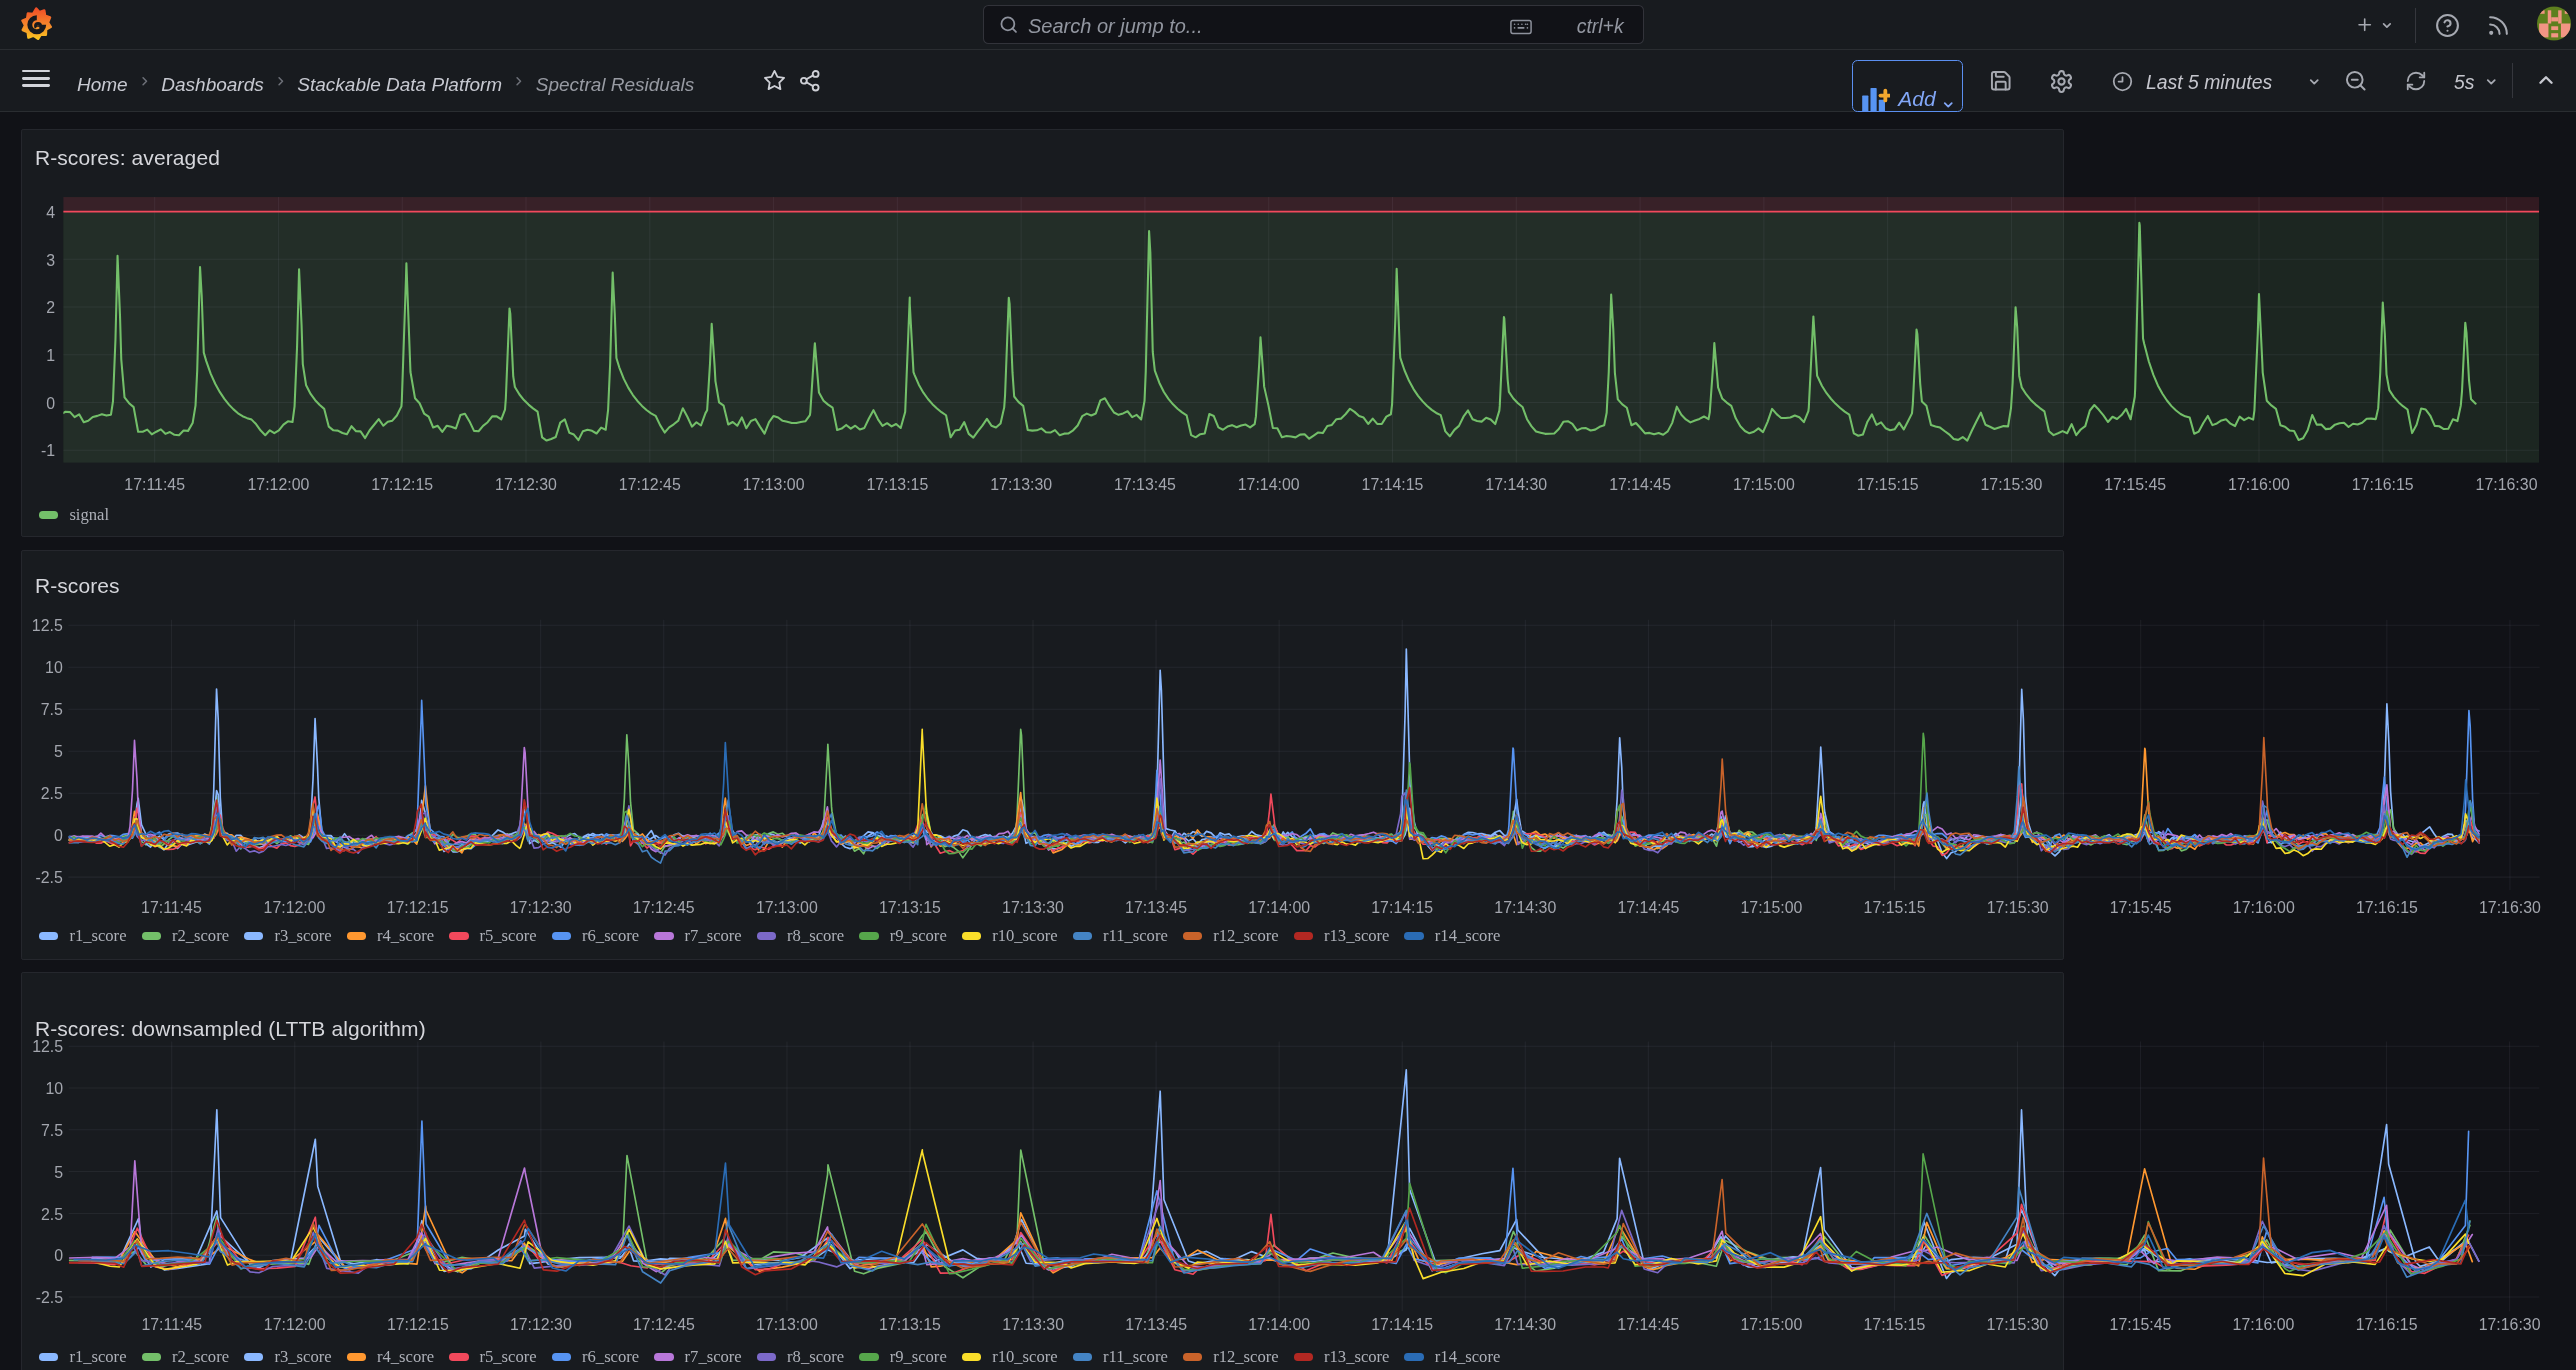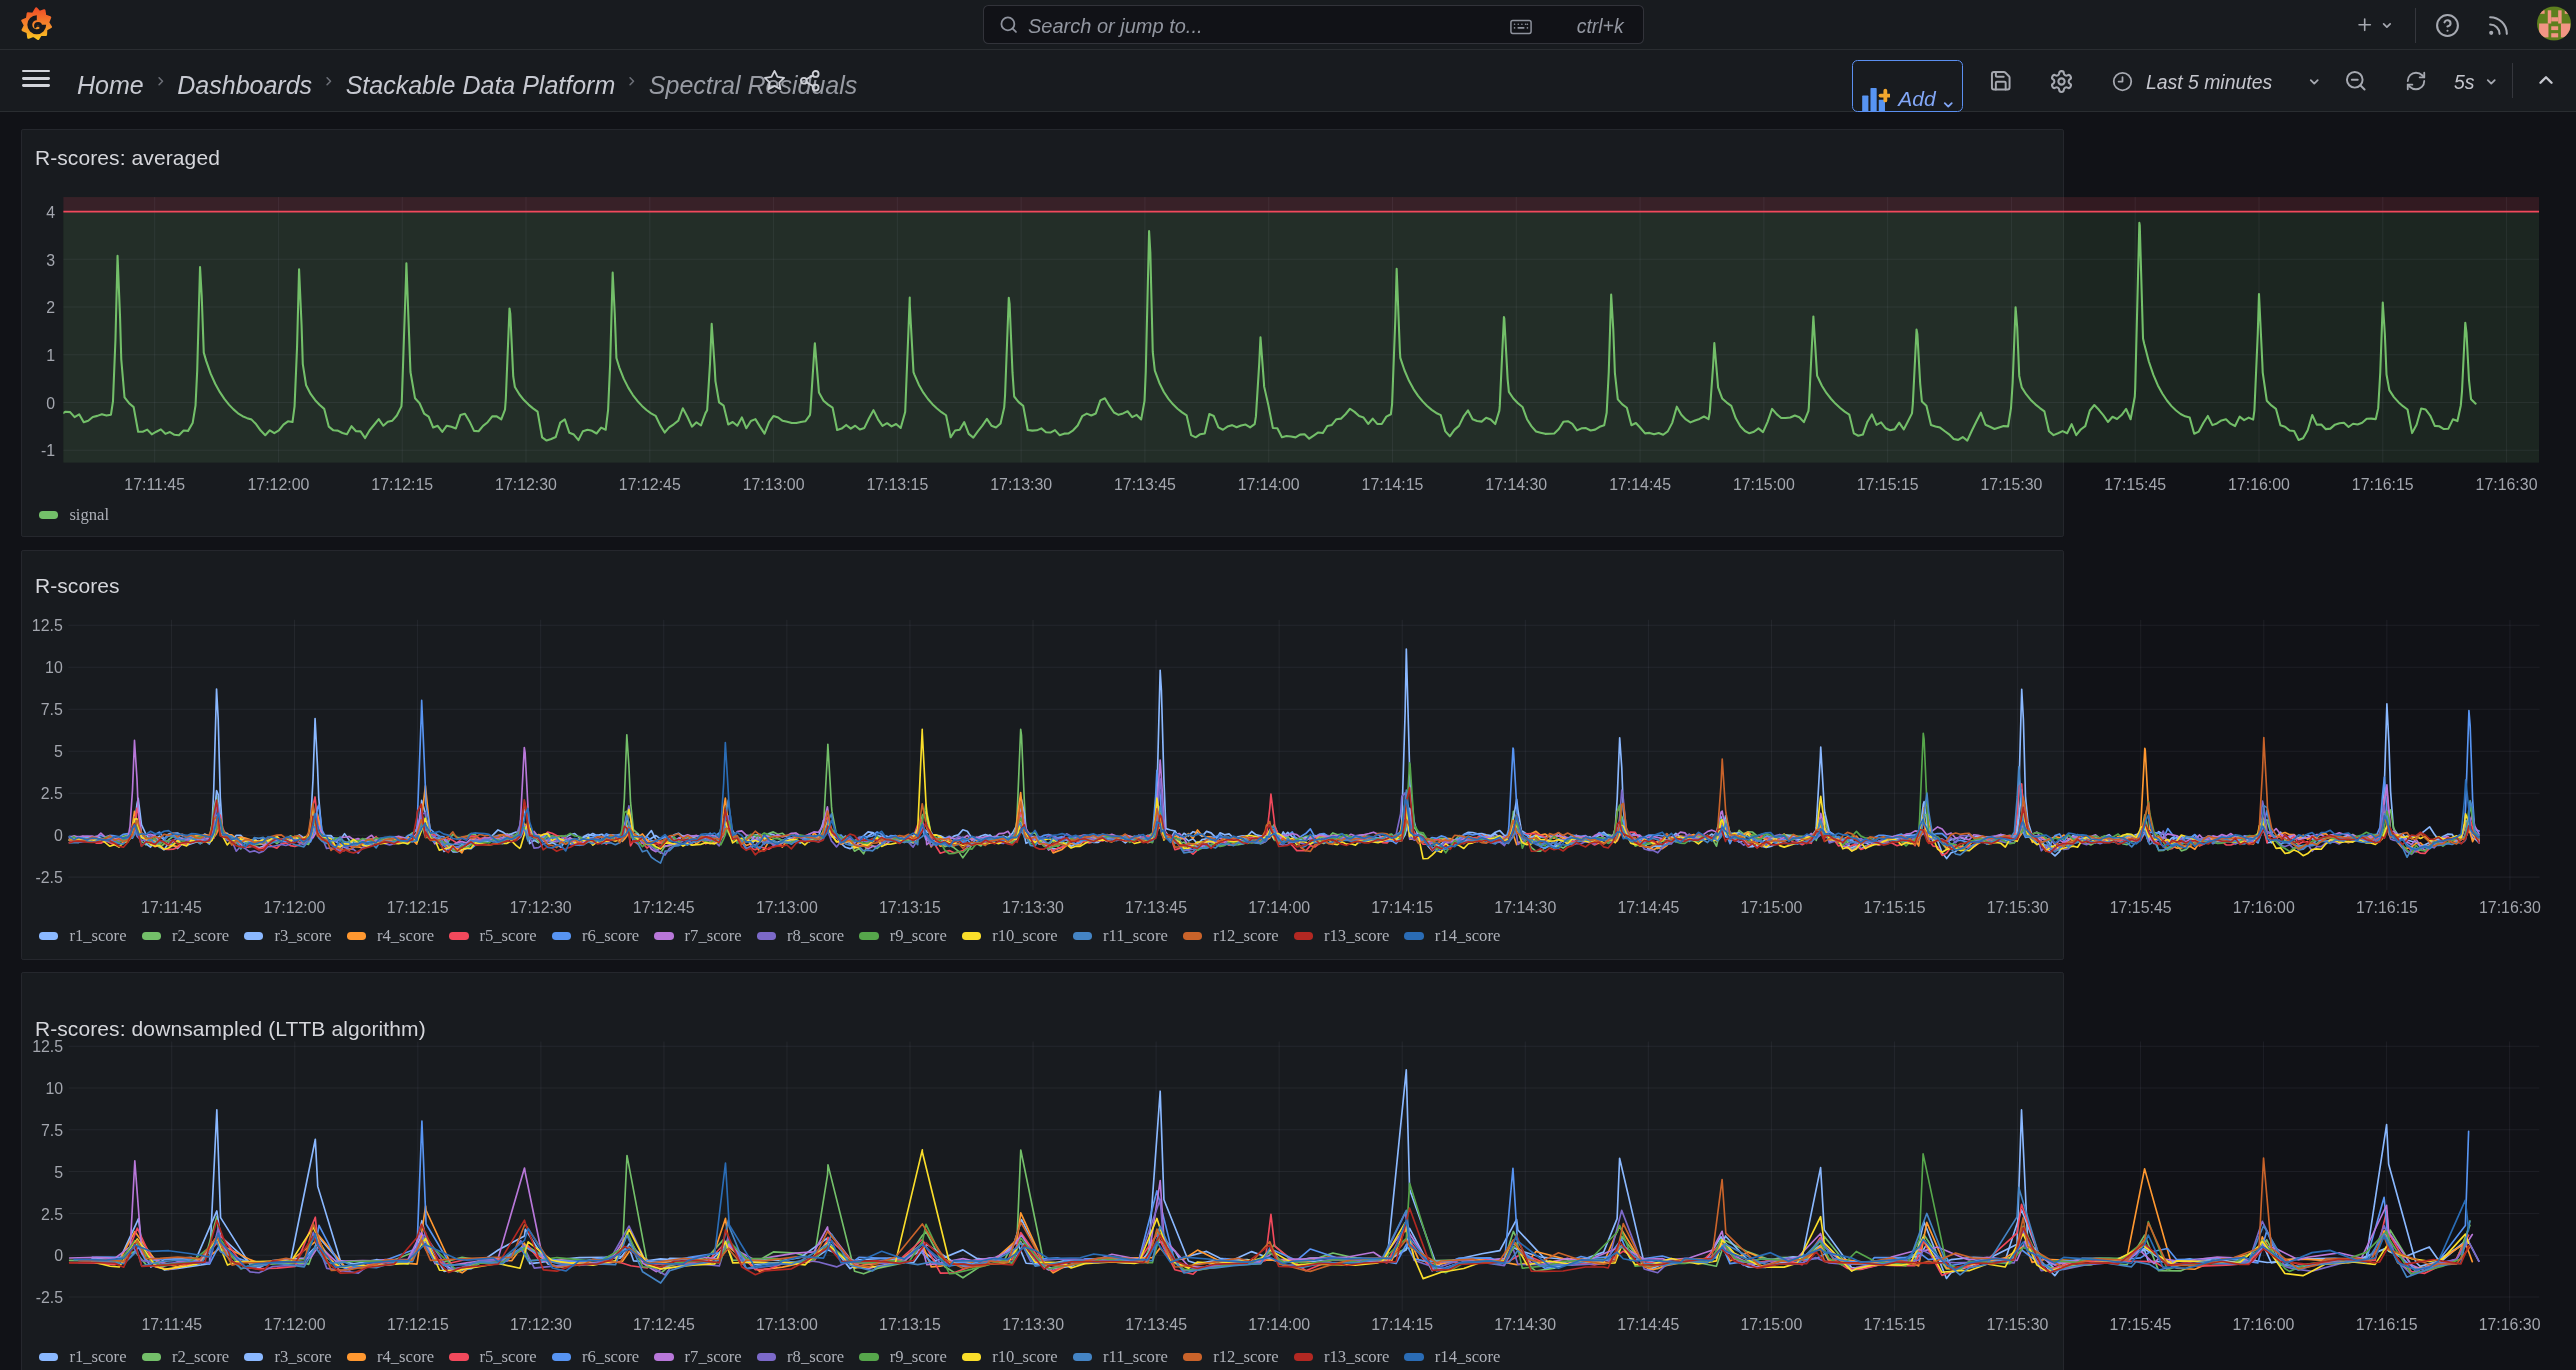--- a/index.html
+++ b/index.html
@@ -1,20 +1,20 @@
 <!DOCTYPE html>
 <html style="font-size:11px"><head><meta charset="utf-8"><style>
 * { margin:0; padding:0; box-sizing:border-box; }
 html,body { width:2576px; height:1371px; background:#111217; font-family:"Liberation Sans", sans-serif; overflow:hidden; }
 .abs { position:absolute;font-style:italic; }
 #h1 { position:absolute; left:0; top:0; width:2576px; height:50px; background:#181B1F; border-bottom:0.7px solid rgba(204,204,220,0.10); }
 #h2 { position:absolute; left:0; top:50px; width:2576px; height:62px; background:#181B1F; border-bottom:0.7px solid rgba(204,204,220,0.10); }
 #search { position:absolute; left:983px; top:4.8px; width:661px; height:39px; background:#111217; border:1px solid rgba(204,204,220,0.18); border-radius:5.5px; }
 .ph { color:#9296A0; font-size:20px; }
-.crumb { font-size:25px; color:#C7C9D1;margin-top:8px; }
+.crumb { font-size:19px; color:#C7C9D1;margin-top:8px; }
 .crumb.dim { color:#989BA3; }
 .panel { position:absolute; left:21.4px; width:2043px; background:#181B1F; border:0.7px solid #25272D; border-radius:2.1px; }
 .ptitle { position:absolute; left:12.5px; font-size:21px; line-height:21px; font-weight:500; color:#D5D6DB; letter-spacing:0.1px; }
 .legend { position:absolute; display:flex; align-items:center; }
 .pill { display:inline-block; width:19.4px; height:7.6px; border-radius:3.8px; }
 .li { display:inline-flex; align-items:center; margin-right:15px;font-family:Liberation Serif, serif; }
 .li .pill { margin-right:11px; }
 .ltxt { font-size:16.6px; color:#ADB0B8; }
 .tooltext { font-size:19.4px; color:#C5C6CD; }
 svg { display:block; }

